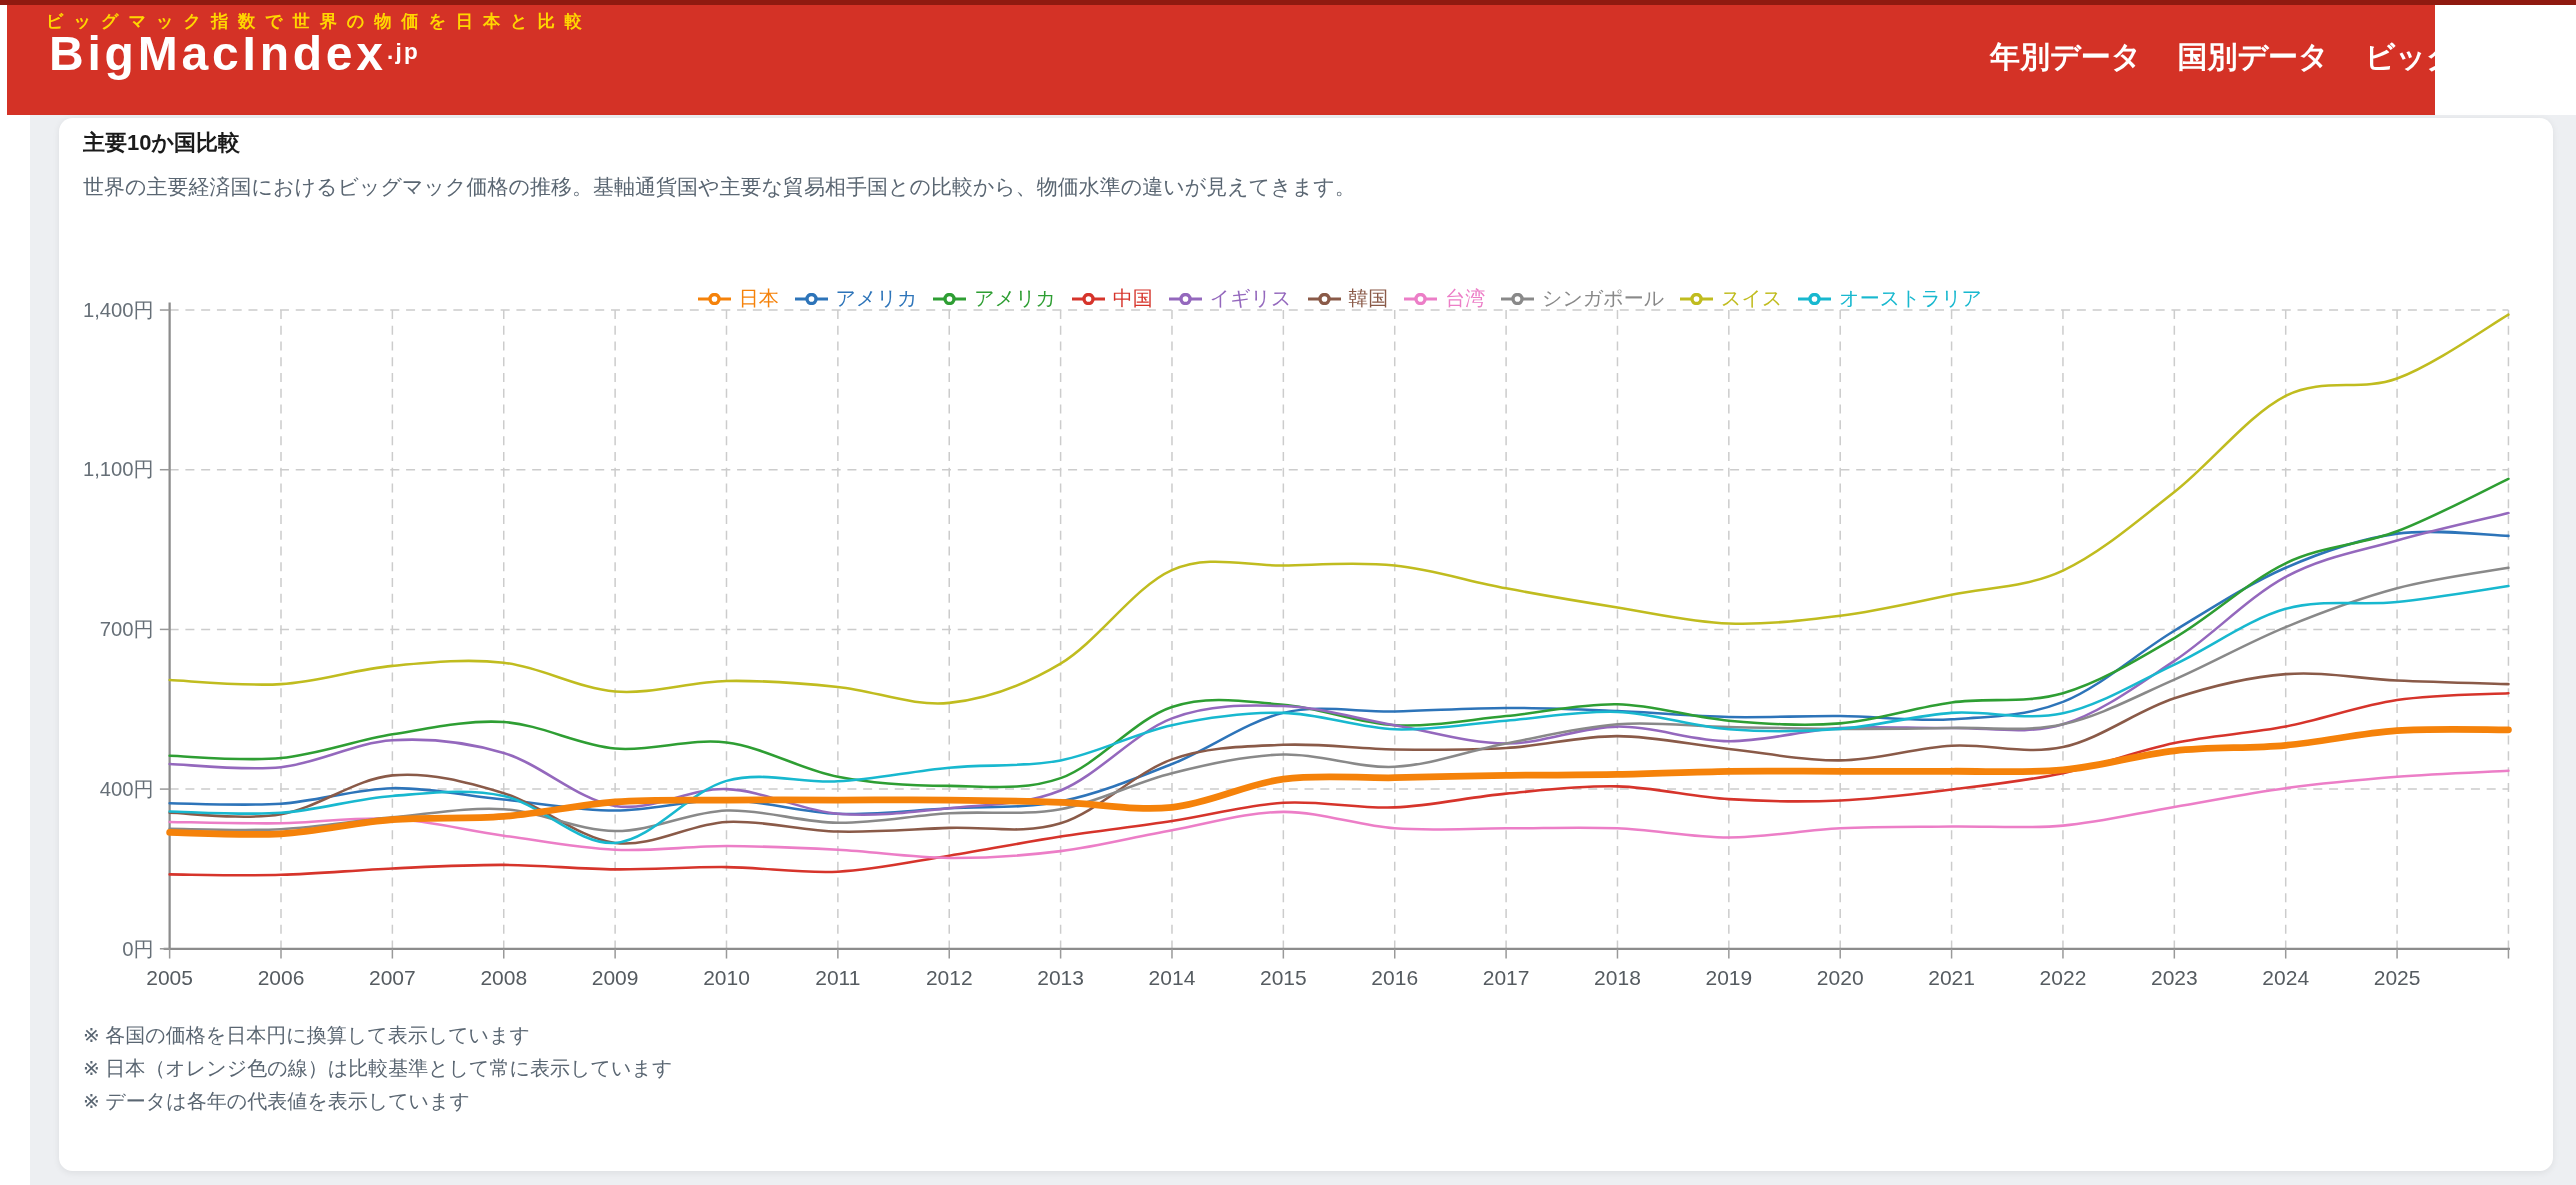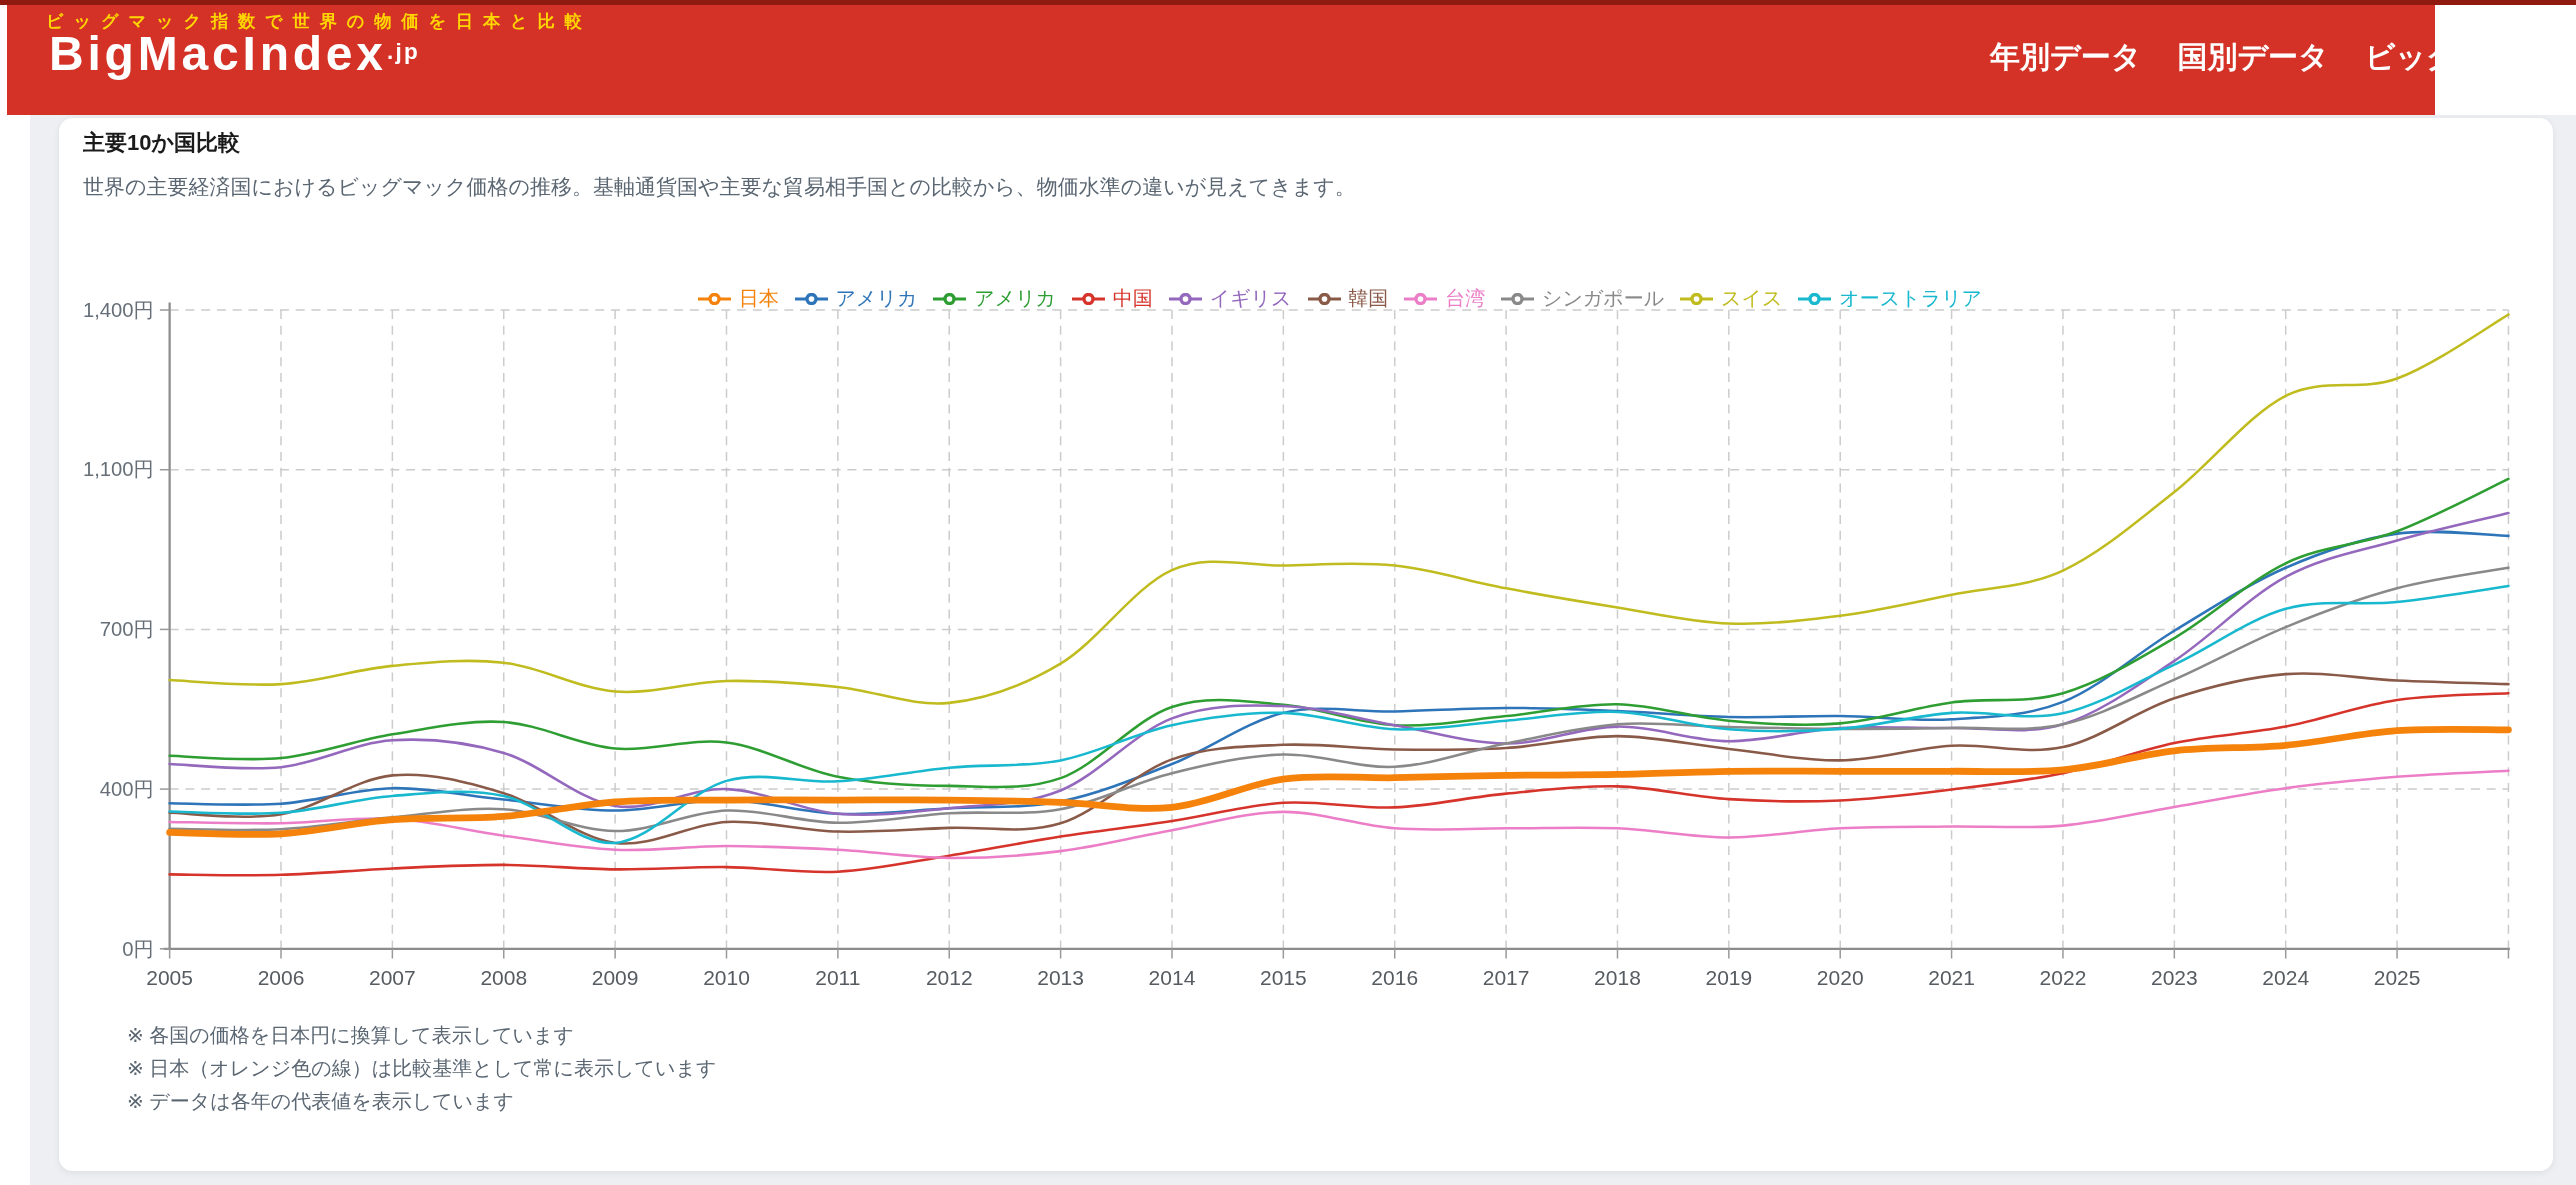--- a/index.html
+++ b/index.html
@@ -20,21 +20,21 @@
   .pagebg{position:absolute;left:30px;top:115px;width:2546px;height:1071px;background:#edeff2;}
   .card{position:absolute;left:59px;top:118px;width:2494px;height:1053px;background:#ffffff;border-radius:13.5px;box-shadow:0 1.5px 7.5px rgba(0,0,0,0.07);}
   .heading{position:absolute;left:83px;top:128px;font-size:22px;font-weight:bold;color:#1b1b1b;}
   .subtitle{position:absolute;left:83px;top:173px;font-size:21px;color:#5a6672;}
   
   .legend{position:absolute;left:170px;top:285px;width:2339px;display:flex;justify-content:center;align-items:center;gap:15px;white-space:nowrap;}
   .legend-item{display:flex;align-items:center;gap:6.8px;font-size:20px;cursor:pointer;}
   
   .chart-svg{position:absolute;left:0;top:0;width:2576px;height:1186px;}
   
-  .notes{position:absolute;left:83px;top:1019px;font-size:20px;color:#5a6672;line-height:33px;margin-left:44px;}
+  .notes{position:absolute;left:83px;top:1019px;font-size:20px;color:#5a6672;line-height:33px;}
   .notes div{white-space:nowrap;}
 </style>
 </head>
 <body>
 
 <div class="pagebg"></div>
 
 <div class="header">
   <div class="tagline">ビッグマック指数で世界の物価を日本と比較</div>
   <div class="logo">

